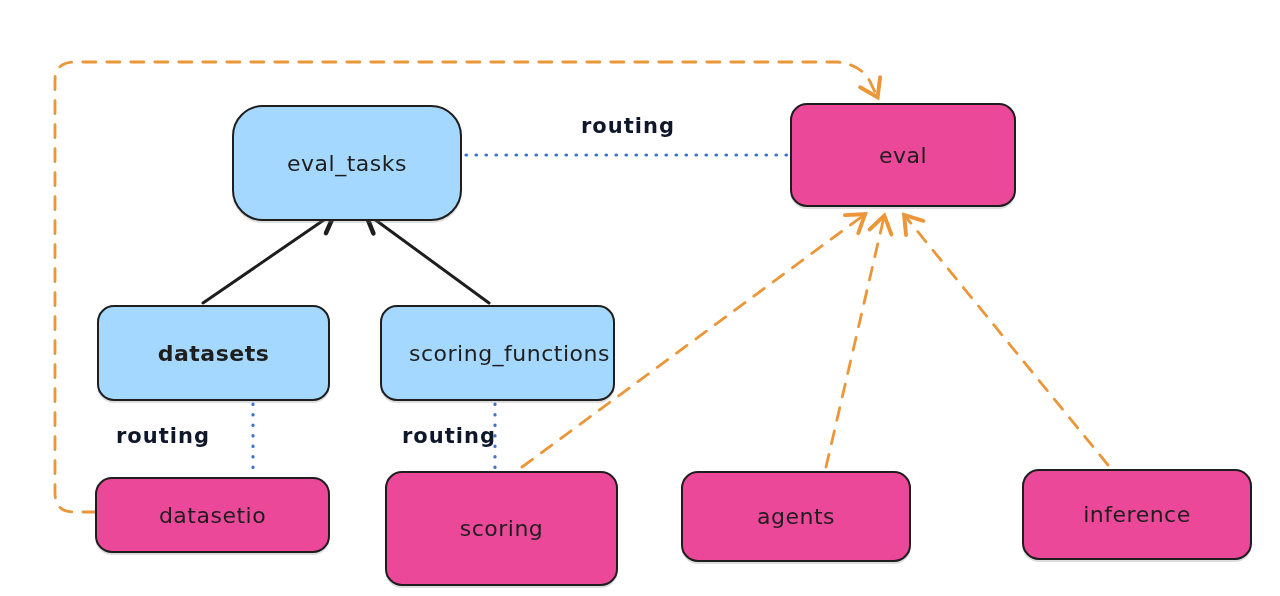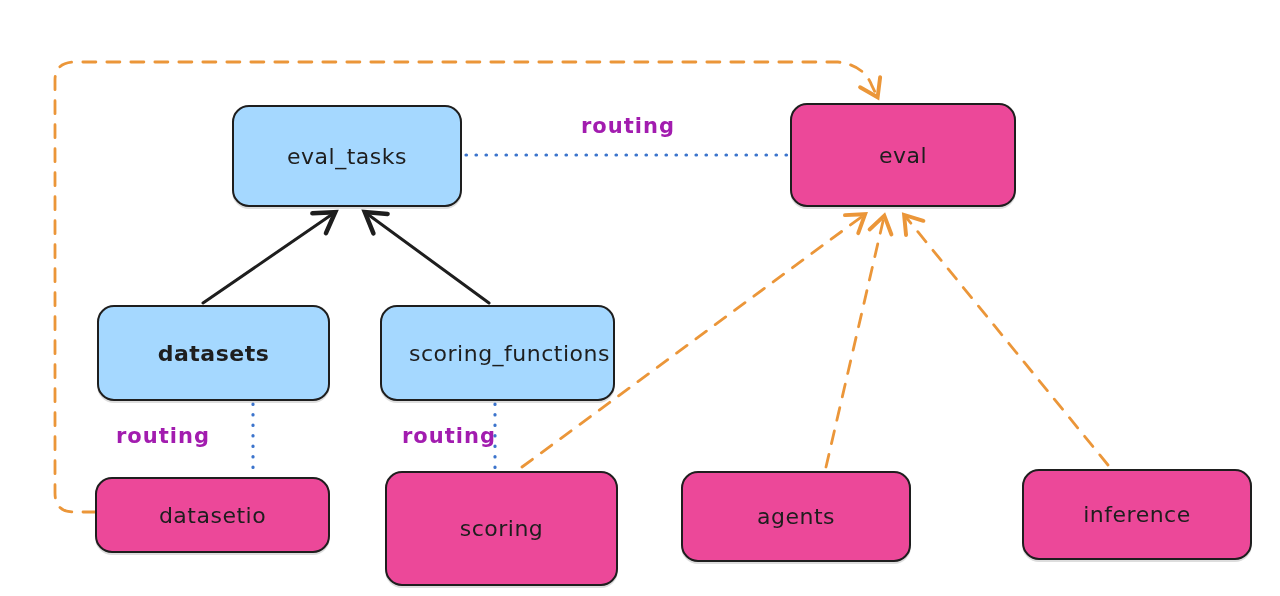--- a/index.html
+++ b/index.html
@@ -27,29 +27,29 @@
     font-size: 22px;
     color: #1e1e1e;
     letter-spacing: 0.5px;
     box-shadow: 0 2px 0 rgba(120,120,120,0.25);
   }
   .node-blue  { background: #a5d8ff; }
   .node-green { background: #ec4899; }
 
   .edge-label {
     position: absolute;
-    color: #a21caf;
+    color: #0f172a;
     font-size: 21px;
     font-weight: 600;
     letter-spacing: 1px;
     white-space: nowrap;
   }
 
   
-  #n-eval-tasks        { left: 232px;  top: 105px; width: 230px; height: 102px; }
+  #n-eval-tasks        { left: 232px;  top: 105px; width: 230px; height: 116px; border-radius: 31px; }
   #n-eval              { left: 790px;  top: 103px; width: 226px; height: 104px; }
   #n-datasets          { left: 97px;   top: 305px; width: 233px; height: 96px; font-weight: bold;  }
   #n-scoring-functions { left: 380px;  top: 305px; width: 235px; height: 96px; padding-left: 24px;  }
   #n-datasetio         { left: 95px;   top: 477px; width: 235px; height: 76px;  }
   #n-scoring           { left: 385px;  top: 471px; width: 233px; height: 115px;  }
   #n-agents            { left: 681px;  top: 471px; width: 230px; height: 91px;  }
   #n-inference         { left: 1022px; top: 469px; width: 230px; height: 91px;  }
 
   #lbl-routing-top      { left: 581px; top: 114px; }
   #lbl-routing-datasets { left: 116px; top: 424px; }

